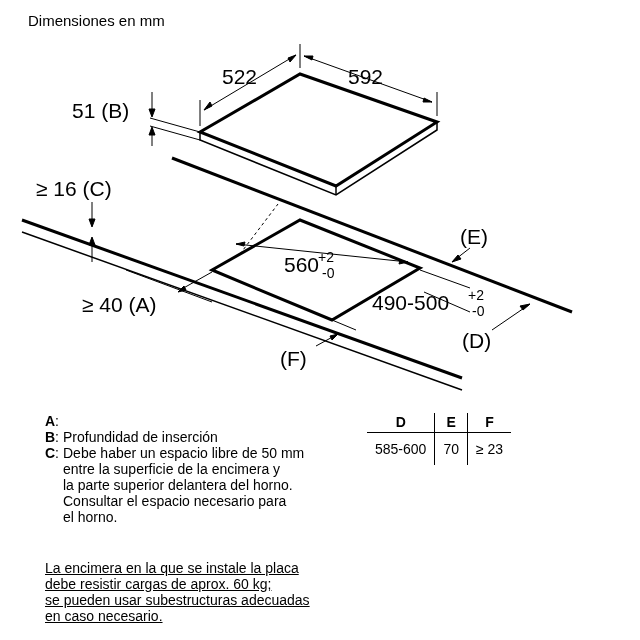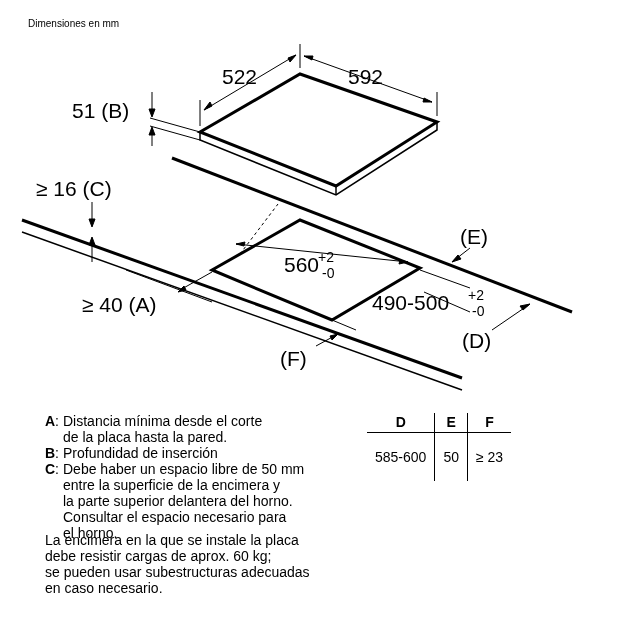--- a/index.html
+++ b/index.html
@@ -1,30 +1,30 @@
 <!DOCTYPE html>
 <html><head>
 <meta charset="utf-8">
 <style>
   html, body { margin: 0; padding: 0; background: #ffffff; }
   body { width: 640px; height: 640px; position: relative; overflow: hidden; font-family: "Liberation Sans", sans-serif; color: #000; }
-  .title { position: absolute; left: 28px; top: 12px; font-size: 10px; margin-top: 6px; }
+  .title { position: absolute; left: 28px; top: 12px; font-size: 15px; }
   svg.diagram { position: absolute; left: 0; top: 0; }
   .lbl { font-family: "Liberation Sans", sans-serif; fill: #000; }
   .legend { position: absolute; left: 45px; top: 413px; font-size: 14px; line-height: 16px; }
   .legend .row { display: flex; }
   .legend .key { font-weight: bold; width: 10px; }
   .legend .sep { width: 8px; }
   .legend .txt { white-space: pre-line; }
   table.dims { position: absolute; left: 367px; top: 413px; border-collapse: collapse; font-size: 14px; }
   table.dims th { font-weight: bold; padding: 1px 8px 2px; text-align: center; border-bottom: 1px solid #000; }
-  table.dims td { padding: 16px 8px; text-align: left; border-bottom: 1px solid #000; }
+  table.dims td { padding: 8px 8px; text-align: left; border-bottom: 1px solid #000; }
   table.dims td + td, table.dims th + th { border-left: 1px solid #000; }
   table.dims tr:last-child td { border-bottom: none; }
-  .note { position: absolute; left: 45px; top: 532px; font-size: 14px; line-height: 16px; white-space: pre-line; }
+  .note { position: absolute; left: 45px; top: 560px; font-size: 14px; line-height: 16px; white-space: pre-line; text-decoration: underline; }
 </style>
 </head>
 <body>
 
 <div class="title">Dimensiones en mm</div>
 
 <svg class="diagram" width="640" height="410" viewBox="0 0 640 410">
 
   <g stroke="#000" fill="none">
     <polygon points="200,132 300,74 437,122 336,186" stroke-width="3"></polygon>
@@ -120,22 +120,20 @@
     <line x1="424" y1="292" x2="470" y2="312"></line>
     <polygon points="530,304 523,310 520,306" fill="#000"></polygon>
   </g>
   <text class="lbl" x="462" y="348" font-size="21">(D)</text>
 </svg>
 
 <div class="legend">
   <div class="row">
     <span class="key">A</span>
       <span class="sep">:</span>
-    <span class="txt">Distancia mínima desde el corte
-de la placa hasta la pared.</span>
   </div>
   <div class="row">
     <span class="key">B</span>
       <span class="sep">:</span>
     <span class="txt">Profundidad de inserción</span>
   </div>
   <div class="row">
     <span class="key">C</span>
       <span class="sep">:</span>
     <span class="txt">Debe haber un espacio libre de 50 mm
@@ -148,21 +146,21 @@
 
 <table class="dims">
   <tbody>
       <tr>
     <th>D</th>
     <th>E</th>
     <th>F</th>
   </tr>
   <tr>
     <td>585-600</td>
-    <td>50</td>
+    <td>70</td>
     <td>≥ 23</td>
   </tr>
 </tbody>
   </table>
 
 <div class="note">La encimera en la que se instale la placa
 debe resistir cargas de aprox. 60 kg;
 se pueden usar subestructuras adecuadas
 en caso necesario.</div>
 

